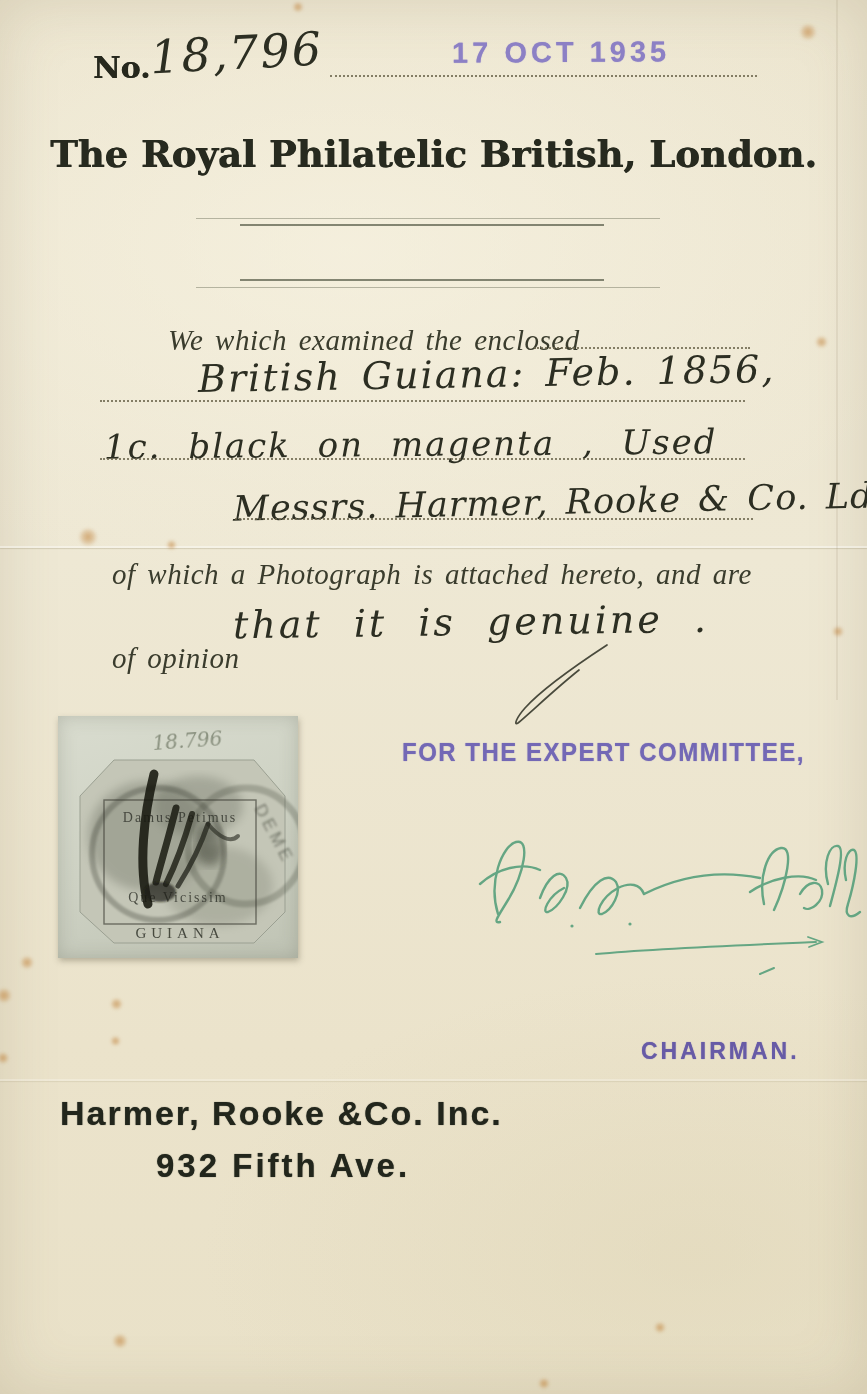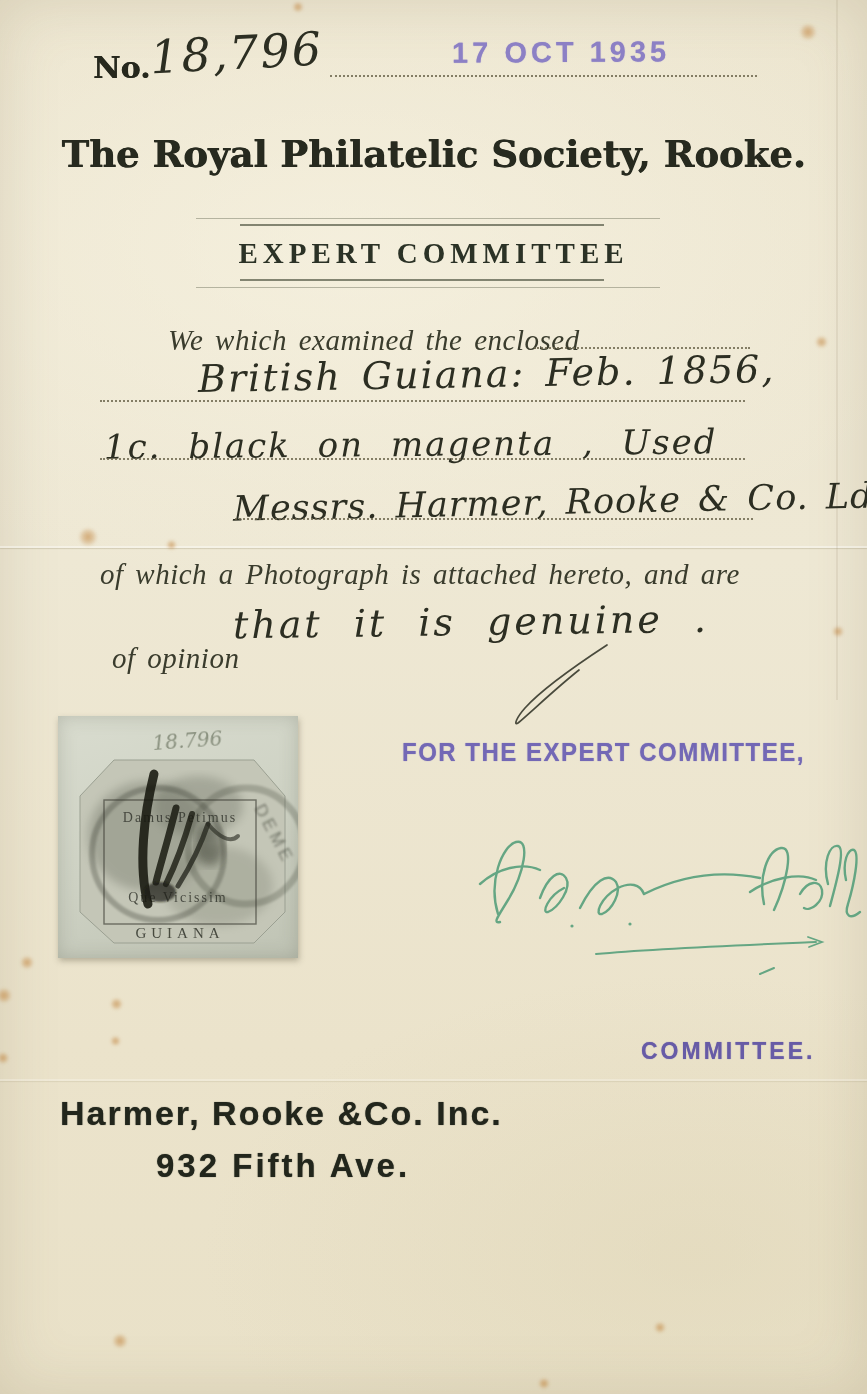--- a/index.html
+++ b/index.html
@@ -54,40 +54,39 @@
   <div class="fox" style="left:-3px;top:1052px;width:12px;height:12px;"></div>
   <div class="fox" style="left:112px;top:1334px;width:16px;height:14px;"></div>
   <div class="fox" style="left:654px;top:1322px;width:12px;height:11px;"></div>
   <div class="fox" style="left:538px;top:1378px;width:12px;height:11px;"></div>
 
   <div class="abs no-label" style="left:93px;top:50px;">No.</div>
   <div class="abs handwriting no-value" style="left:150px;top:26px;">18,796</div>
   <div class="abs dotline" style="left:330px;top:75px;width:427px;"></div>
   <div class="abs rubber date-stamp" style="left:452px;top:36px;">17 OCT 1935</div>
 
-  <div class="abs title" style="top:132px;">The Royal Philatelic Society, Rooke.</div>
+  <div class="abs title" style="top:132px;">The Royal Philatelic British, London.</div>
   <div class="rule" style="left:196px;top:218px;width:464px;height:1px;opacity:.55;"></div>
   <div class="rule" style="left:240px;top:224px;width:364px;height:2px;"></div>
-  <div class="abs heading" style="top:237px;">EXPERT COMMITTEE</div>
   <div class="rule" style="left:240px;top:279px;width:364px;height:2px;"></div>
   <div class="rule" style="left:196px;top:287px;width:464px;height:1px;opacity:.55;"></div>
 
   <div class="abs printed" style="left:168px;top:324px;">We which examined the enclosed</div>
   <div class="abs dotline" style="left:534px;top:347px;width:216px;"></div>
 
   <div class="abs handwriting entry" style="left:198px;top:352px;font-size:38px;letter-spacing:2px;word-spacing:6px;transform:rotate(-1deg);">British Guiana: Feb. 1856,</div>
   <div class="abs dotline" style="left:100px;top:400px;width:645px;"></div>
 
   <div class="abs handwriting entry" style="left:104px;top:424px;font-size:34px;letter-spacing:2px;word-spacing:14px;transform:rotate(-.5deg);">1c. black on magenta , Used</div>
   <div class="abs dotline" style="left:100px;top:458px;width:645px;"></div>
 
   <div class="abs handwriting entry" style="left:233px;top:482px;font-size:35px;letter-spacing:1px;word-spacing:5px;transform:rotate(-1.2deg);">Messrs. Harmer, Rooke &amp; Co. Ld.</div>
   <div class="abs dotline" style="left:235px;top:518px;width:518px;"></div>
 
-  <div class="abs printed" style="left:100px;top:558px;">of which a Photograph is attached hereto, and are</div>
+  <div class="abs printed" style="left:112px;top:558px;">of which a Photograph is attached hereto, and are</div>
 
   <div class="abs printed" style="left:112px;top:636px;margin-top:6px;">of opinion</div>
   <div class="abs handwriting entry" style="left:233px;top:600px;font-size:38px;letter-spacing:3px;word-spacing:16px;transform:rotate(-.8deg);">that it is genuine .</div>
 
   <svg class="abs" style="left:495px;top:642px;" width="125" height="88" viewBox="0 0 125 88">
     <path d="M112,3 C86,20 48,46 30,66 C22,75 18,84 23,81 C33,73 60,47 84,28" fill="none" stroke="#2c2e22" stroke-width="1.7" opacity=".85" stroke-linecap="round"></path>
   </svg>
 
   <div class="abs photo">
     <svg width="240" height="242" viewBox="0 0 240 242">
@@ -147,18 +146,18 @@
       <path d="M360,62 C354,40 362,22 370,24 C378,26 368,62 362,84"></path>
       <path d="M378,58 C374,40 380,26 386,28 C392,32 386,62 380,82 C376,94 382,98 392,90"></path>
       <circle cx="104" cy="104" r="1.6" fill="#4e9c77" stroke="none"></circle>
       <circle cx="162" cy="102" r="1.6" fill="#4e9c77" stroke="none"></circle>
       <path d="M128,132 C192,126 300,122 348,120" stroke-width="2"></path>
       <path d="M340,115 L354,120 L341,125" stroke-width="1.8"></path>
       <path d="M292,152 L306,146" stroke-width="2"></path>
     </g>
   </svg>
 
-  <div class="abs rubber chairman-stamp" style="left:641px;top:1038px;">COMMITTEE.</div>
+  <div class="abs rubber chairman-stamp" style="left:641px;top:1038px;">CHAIRMAN.</div>
 
   <div class="abs dealer" style="left:16px;top:1094px;font-size:34px;letter-spacing:2px;">Harmer, Rooke &amp;Co. Inc.</div>
   <div class="abs dealer" style="left:112px;top:1147px;font-size:33px;letter-spacing:3px;">932 Fifth Ave.</div>
 
 </div>
 
 </body></html>

